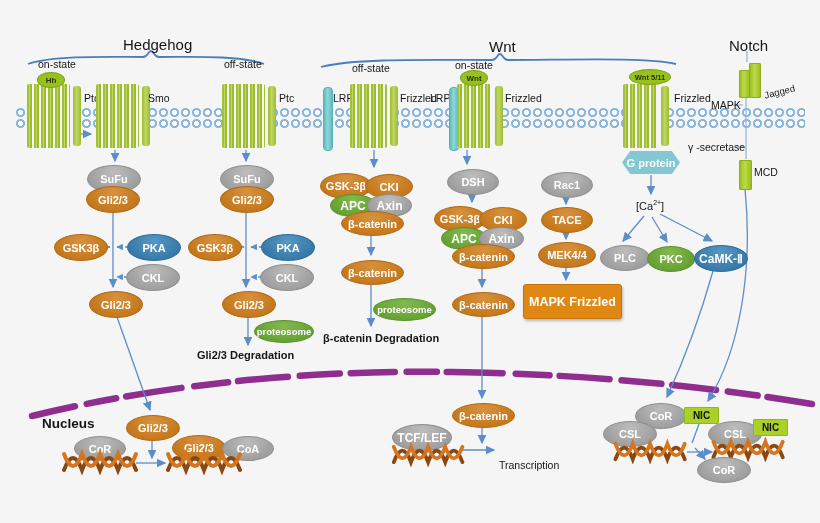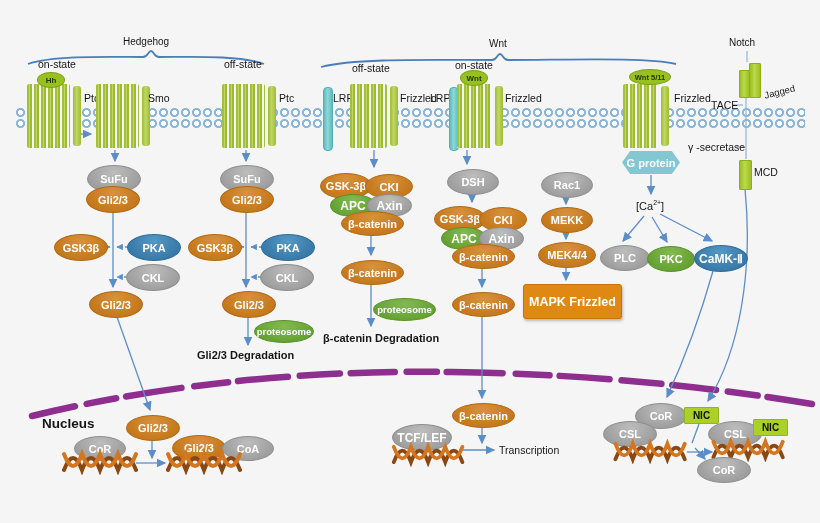--- a/index.html
+++ b/index.html
@@ -13,21 +13,21 @@
   .or{background:radial-gradient(ellipse at 50% 25%,#d8913d,#c4771a 75%);border:1px solid #b06a15;}
   .gy{background:radial-gradient(ellipse at 50% 25%,#bdbdbd,#9d9d9d 75%);border:1px solid #8f8f8f;}
   .bl{background:radial-gradient(ellipse at 50% 25%,#5598c4,#3679a8 75%);border:1px solid #2f6d99;}
   .gr{background:radial-gradient(ellipse at 50% 25%,#84ba50,#64a032 75%);border:1px solid #5a9129;}
   .lig{position:absolute;border-radius:50%;background:#97c11f;border:1px solid #7da214;color:#2c3300;
        display:flex;align-items:center;justify-content:center;font:700 8px "Liberation Sans",sans-serif;}
   .s10{font-size:12px;} .s95{font-size:9.5px;}
   
   .lbl{position:absolute;color:#151515;font:400 10.5px "Liberation Sans",sans-serif;white-space:nowrap;}
   .lbl.b{font-weight:700;font-size:11px;}
-  .ttl{font-size:10px;}
+  .ttl{font-size:15px;}
   .nuc{font:600 13.5px "Liberation Sans",sans-serif;}
   
   .membrane{position:absolute;left:15px;top:107px;width:790px;height:22px;
     background-image:
       radial-gradient(circle at 5.5px 5.5px,#fdfdfd 2.4px,#8ab6dc 2.5px 4.4px,rgba(0,0,0,0) 4.6px),
       radial-gradient(circle at 5.5px 16.5px,#fdfdfd 2.4px,#8ab6dc 2.5px 4.4px,rgba(0,0,0,0) 4.6px);
     background-size:11px 22px;}
   
   .rx{position:absolute;display:flex;background:#f5f5f6;}
   .rx .main{flex:1;border-radius:2px;
@@ -167,21 +167,21 @@
   <div class="rx" style="left:623px;top:84px;width:46px;height:64px">
     <div class="main"></div>
     <div class="bar"></div>
   </div>
   <div class="lig" style="left:629px;top:69px;width:40px;height:14px;font-size:7.5px">Wnt 5/11</div>
   <div class="lbl" style="left:674px;top:92px">Frizzled</div>
 
   <div class="grect" style="left:739px;top:70px;width:9px;height:26px"></div>
   <div class="grect" style="left:749px;top:63px;width:10px;height:33px"></div>
   <div class="lbl jag" style="left:764px;top:86px">Jagged</div>
-  <div class="lbl" style="left:711px;top:99px">TACE</div>
+  <div class="lbl" style="left:711px;top:99px">MAPK</div>
   <div class="lbl" style="left:688px;top:141px">γ -secretase</div>
   <div class="grect" style="left:739px;top:160px;width:11px;height:28px"></div>
   <div class="lbl" style="left:754px;top:166px">MCD</div>
 
   <div class="n gy" style="left:87px;top:165px;width:52px;height:26px">SuFu</div>
   <div class="n or" style="left:86px;top:186px;width:52px;height:25px">Gli2/3</div>
   <div class="n or" style="left:54px;top:234px;width:52px;height:25px">GSK3β</div>
   <div class="n bl" style="left:127px;top:234px;width:52px;height:25px">PKA</div>
   <div class="n gy" style="left:126px;top:264px;width:52px;height:25px">CKL</div>
   <div class="n or" style="left:89px;top:291px;width:52px;height:25px">Gli2/3</div>
@@ -206,21 +206,21 @@
 
   <div class="n gy" style="left:447px;top:169px;width:50px;height:24px">DSH</div>
   <div class="n or" style="left:434px;top:206px;width:50px;height:24px">GSK-3β</div>
   <div class="n or" style="left:479px;top:207px;width:46px;height:23px">CKI</div>
   <div class="n gr s10" style="left:441px;top:227px;width:44px;height:21px">APC</div>
   <div class="n gy s10" style="left:479px;top:227px;width:43px;height:21px">Axin</div>
   <div class="n or" style="left:452px;top:244px;width:61px;height:23px">β-catenin</div>
   <div class="n or" style="left:452px;top:292px;width:61px;height:23px">β-catenin</div>
 
   <div class="n gy" style="left:541px;top:172px;width:50px;height:24px">Rac1</div>
-  <div class="n or" style="left:541px;top:207px;width:50px;height:24px">MEKK</div>
+  <div class="n or" style="left:541px;top:207px;width:50px;height:24px">TACE</div>
   <div class="n or" style="left:538px;top:242px;width:56px;height:24px">MEK4/4</div>
   <div class="mapk" style="left:523px;top:284px;width:97px;height:33px">MAPK Frizzled</div>
 
   <div class="hex" style="left:622px;top:151px;width:58px;height:23px">G protein</div>
   <div class="lbl" style="left:636px;top:199px;font-size:11px">
     <span>[Ca</span><sup style="font-size:7px">2+</sup><span>]</span>
   </div>
   <div class="n gy" style="left:600px;top:245px;width:48px;height:24px">PLC</div>
   <div class="n gr" style="left:647px;top:246px;width:46px;height:24px">PKC</div>
   <div class="n bl s10" style="left:694px;top:245px;width:52px;height:25px">CaMK-Ⅱ</div>
@@ -239,21 +239,21 @@
     <path d="M4,21 C10,5 16,5 22,21 C28,5 34,5 40,21 C46,5 52,5 58,21 C64,5 70,5 76,21" fill="none" stroke="#8a4712" stroke-width="4" stroke-linecap="round"></path>
     <path d="M4,5 C10,21 16,21 22,5 C28,21 34,21 40,5 C46,21 52,21 58,5 C64,21 70,21 76,5" fill="none" stroke="#d4761f" stroke-width="4" stroke-linecap="round"></path>
   </svg>
 
   <div class="n or" style="left:452px;top:403px;width:61px;height:23px">β-catenin</div>
   <div class="n gy s10" style="left:392px;top:424px;width:58px;height:25px">TCF/LEF</div>
   <svg class="abs" style="left:390px;top:442px" width="80" height="25" viewBox="0 0 84 26">
     <path d="M4,21 C10,5 16,5 22,21 C28,5 34,5 40,21 C46,5 52,5 58,21 C64,5 70,5 76,21" fill="none" stroke="#8a4712" stroke-width="4" stroke-linecap="round"></path>
     <path d="M4,5 C10,21 16,21 22,5 C28,21 34,21 40,5 C46,21 52,21 58,5 C64,21 70,21 76,5" fill="none" stroke="#d4761f" stroke-width="4" stroke-linecap="round"></path>
   </svg>
-  <div class="lbl" style="left:499px;top:444px">Transcription</div>
+  <div class="lbl" style="left:499px;top:459px">Transcription</div>
 
   <div class="n gy" style="left:635px;top:403px;width:50px;height:24px">CoR</div>
   <div class="nicr" style="left:684px;top:407px;width:33px;height:15px">NIC</div>
   <div class="n gy" style="left:603px;top:421px;width:52px;height:24px">CSL</div>
   <svg class="abs" style="left:611px;top:439px" width="82" height="25" viewBox="0 0 84 26">
     <path d="M4,21 C10,5 16,5 22,21 C28,5 34,5 40,21 C46,5 52,5 58,21 C64,5 70,5 76,21" fill="none" stroke="#8a4712" stroke-width="4" stroke-linecap="round"></path>
     <path d="M4,5 C10,21 16,21 22,5 C28,21 34,21 40,5 C46,21 52,21 58,5 C64,21 70,21 76,5" fill="none" stroke="#d4761f" stroke-width="4" stroke-linecap="round"></path>
   </svg>
   <div class="n gy" style="left:708px;top:421px;width:52px;height:24px">CSL</div>
   <div class="nicr" style="left:753px;top:419px;width:33px;height:15px">NIC</div>

